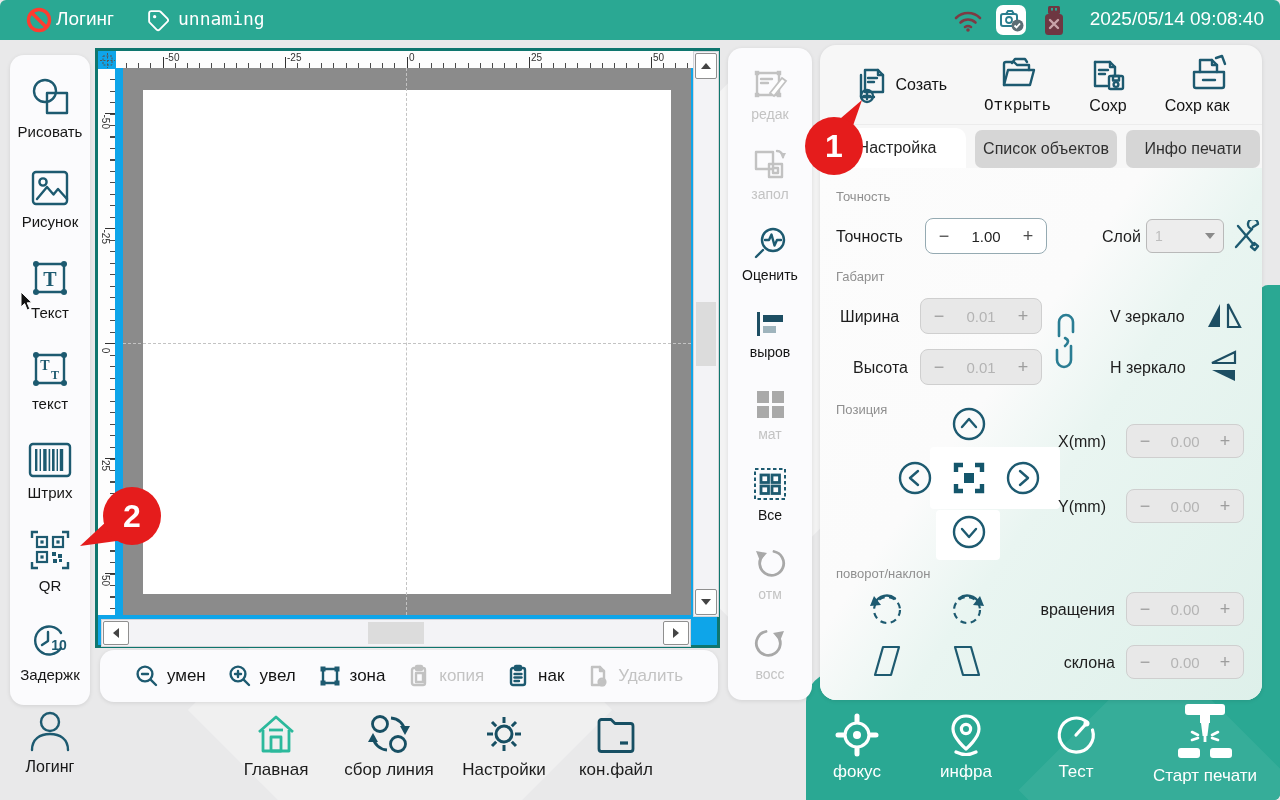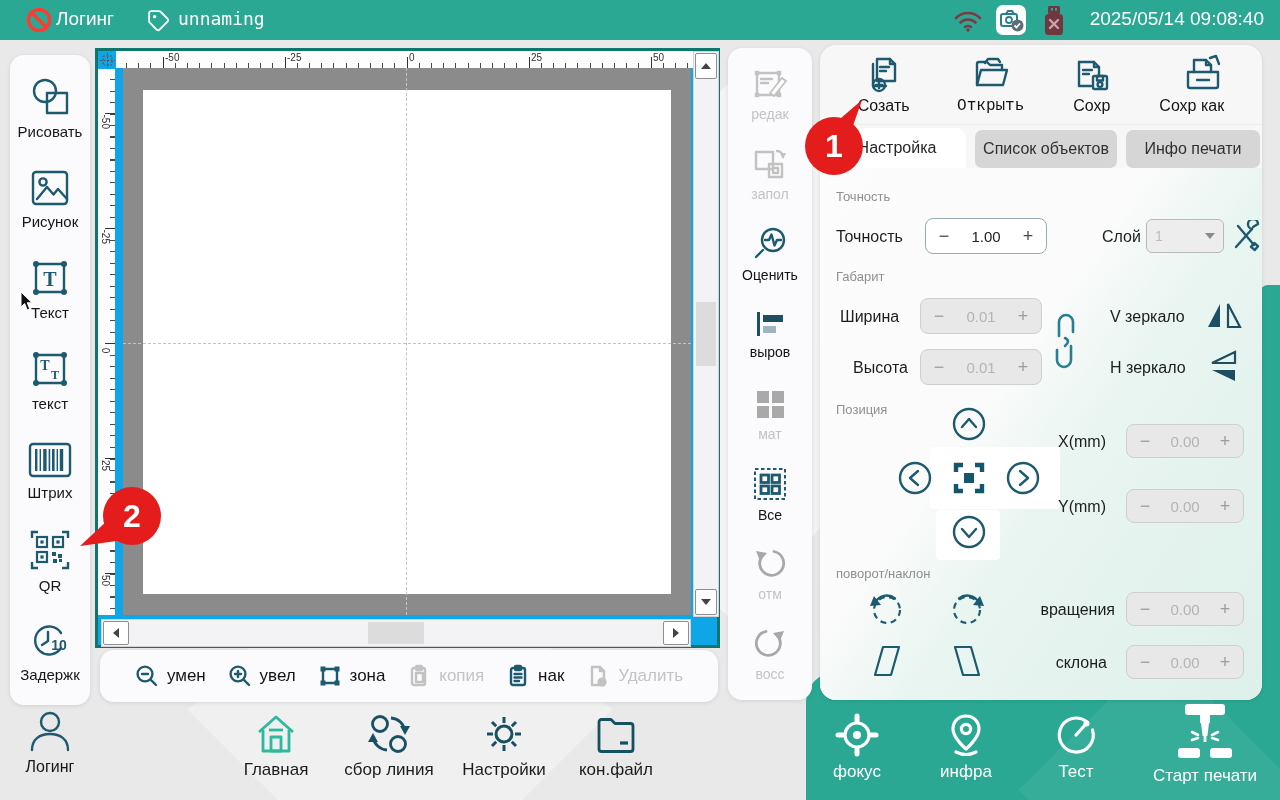--- a/index.html
+++ b/index.html
@@ -1,18 +1,18 @@
 <!DOCTYPE html>
 <html><head>
 <meta charset="utf-8">
 <style>
   * { box-sizing: border-box; margin: 0; padding: 0; }
   html,body { width:1280px; height:800px; }
   body { font-family:"Liberation Sans","DejaVu Sans",sans-serif; background:#e9e9ea; overflow:hidden; }
-  .app { position:relative; width:1280px; height:800px; background:#e9e9ea; overflow:hidden; }
+  .app { position:relative; width:1280px; height:800px; background:#e9e9ea; overflow:hidden;border-radius:6px; }
   .abs { position:absolute; }
 
   
   .dia { position:absolute; transform:rotate(45deg); background:rgba(255,255,255,.45); z-index:0; }
   .dia.teal { background:rgba(255,255,255,.06); }
 
   
   .teal-bottom { position:absolute; left:806px; top:672px; right:0; bottom:0; background:#2aa893; border-top-left-radius:30px; z-index:1; }
   .teal-strip  { position:absolute; right:0; top:285px; width:20px; bottom:0; background:#2aa893; border-top-left-radius:8px; z-index:1; }
 
@@ -451,21 +451,21 @@
         <path d="M25 8 A12 12 0 1 1 14 4.5" fill="none" stroke="#a8a8a8" stroke-width="2.8" stroke-linecap="round"></path>
         <polygon points="32,4 21,6 28,14" fill="#a8a8a8"></polygon>
       </svg>
       <span class="tool-lab dis">восс</span>
     </div>
   </div>
 
   <section class="panel" style="left:820px;top:45px;width:442px;height:655px;background:#f7f7f7;border-radius:16px;">
 
     <div class="abs" style="left:0;top:0;width:442px;height:80px;display:flex;align-items:center;justify-content:space-around;padding:0 14px;border-bottom:1px solid #ececec;">
-      <div style="display:flex;flex-direction:column;align-items:center;gap:3px;cursor:pointer;">
+      <div style="display:flex;flex-direction:row;align-items:center;gap:3px;cursor:pointer;">
         <svg width="40" height="40" viewBox="0 0 40 40">
           <path class="ic" stroke-width="2" d="M9 10 v22 h13"></path>
           <path class="ic" stroke-width="2" d="M13 5 h13 l5 5 v17 H13 Z"></path>
             <path class="ic" stroke-width="2" d="M26 5 v5 h5"></path>
           <line class="ic" stroke-width="1.7" x1="16" y1="13" x2="25" y2="13"></line>
             <line class="ic" stroke-width="1.7" x1="16" y1="17" x2="22" y2="17"></line>
           <circle class="ic" stroke-width="2" cx="15" cy="31" r="6"></circle>
             <path class="ic" stroke-width="2" d="M15 28 v6 M12 31 h6"></path>
         </svg>
         <span style="font-size:16px;color:#141414;">Созать</span>
@@ -632,21 +632,21 @@
         <span class="vl">0.00</span>
         <span class="sg">+</span>
       </div>
 
       <svg class="abs" style="left:48px;top:476px;cursor:pointer;" width="38" height="34" viewBox="0 0 38 34">
         <polygon points="15,3 31,3 23,31 7,31" fill="none" stroke="#1d5a70" stroke-width="2.2" stroke-linejoin="round"></polygon>
       </svg>
       <svg class="abs" style="left:128px;top:476px;cursor:pointer;" width="38" height="34" viewBox="0 0 38 34">
         <polygon points="7,3 23,3 31,31 15,31" fill="none" stroke="#1d5a70" stroke-width="2.2" stroke-linejoin="round"></polygon>
       </svg>
-      <span class="flabel" style="left:192px;top:486px;width:95px;text-align:right;">склона</span>
+      <span class="flabel" style="left:200px;top:486px;width:95px;text-align:right;">склона</span>
       <div class="st dis" style="left:306px;top:477px;width:118px;height:34px;">
         <span class="sg">−</span>
         <span class="vl">0.00</span>
         <span class="sg">+</span>
       </div>
     </div>
   </section>
 
   <div class="bn-item" style="left:228px;top:712px;width:96px;">
     <svg width="44" height="44" viewBox="0 0 44 44">

